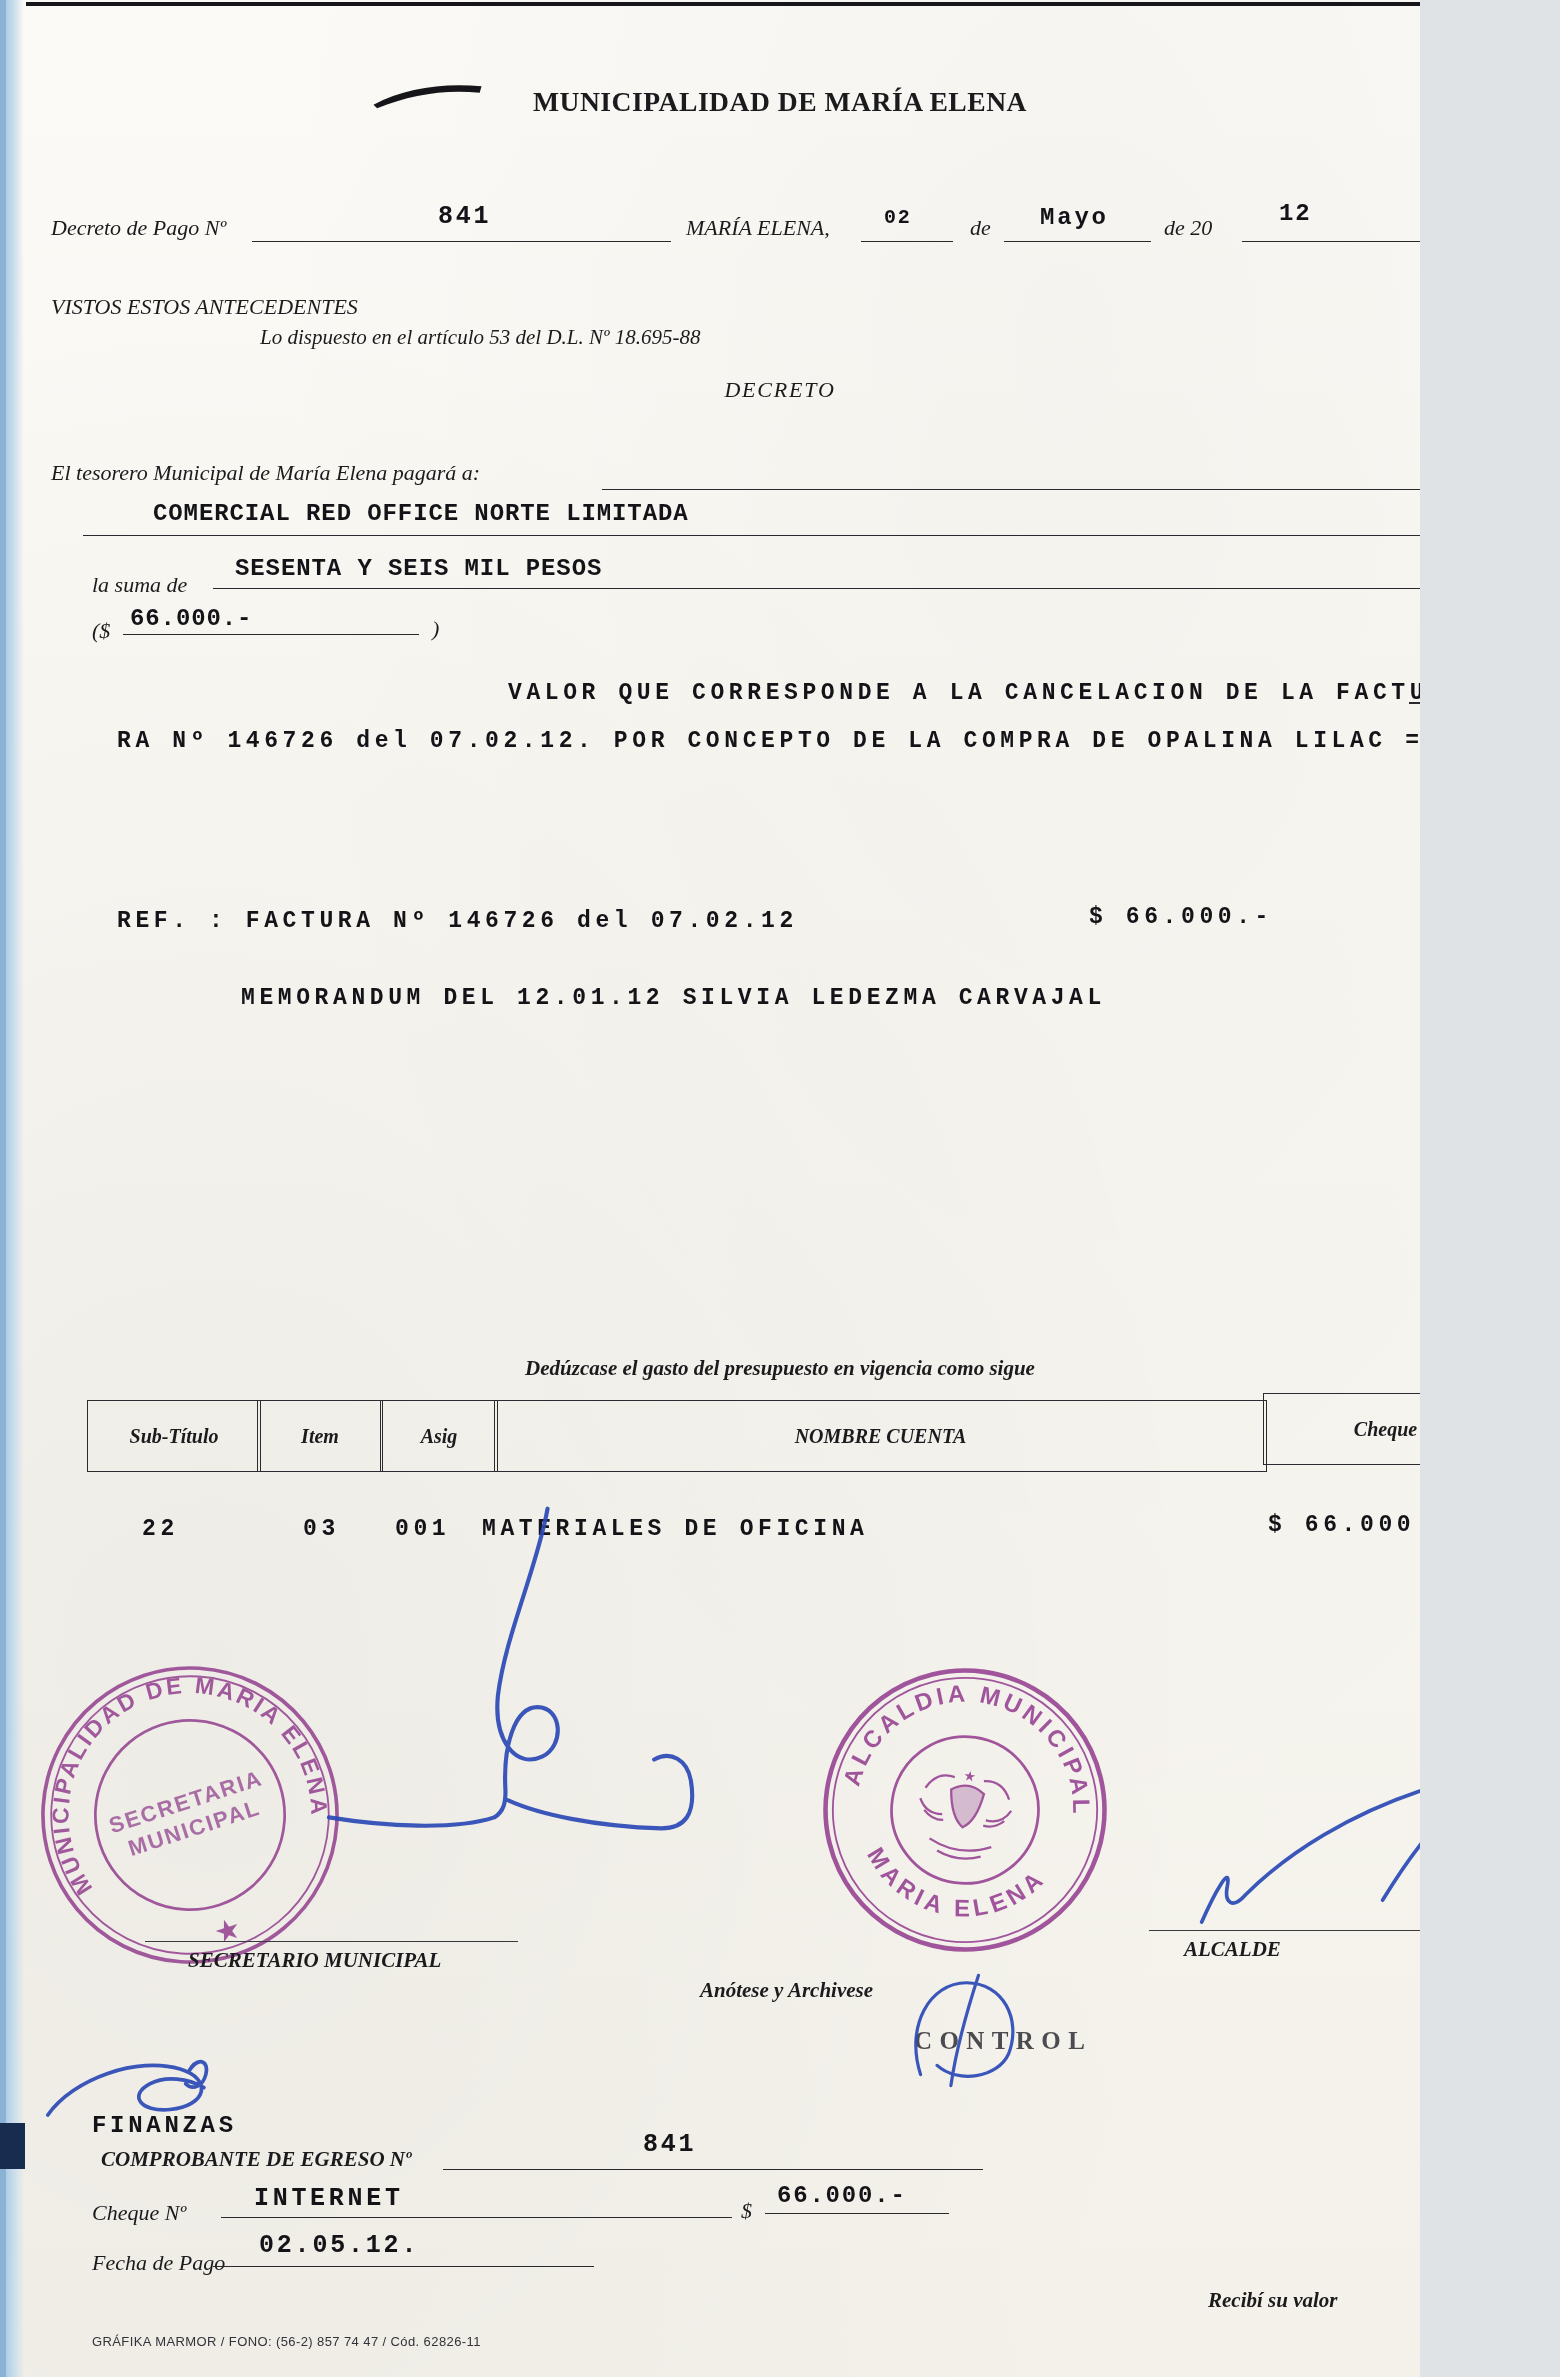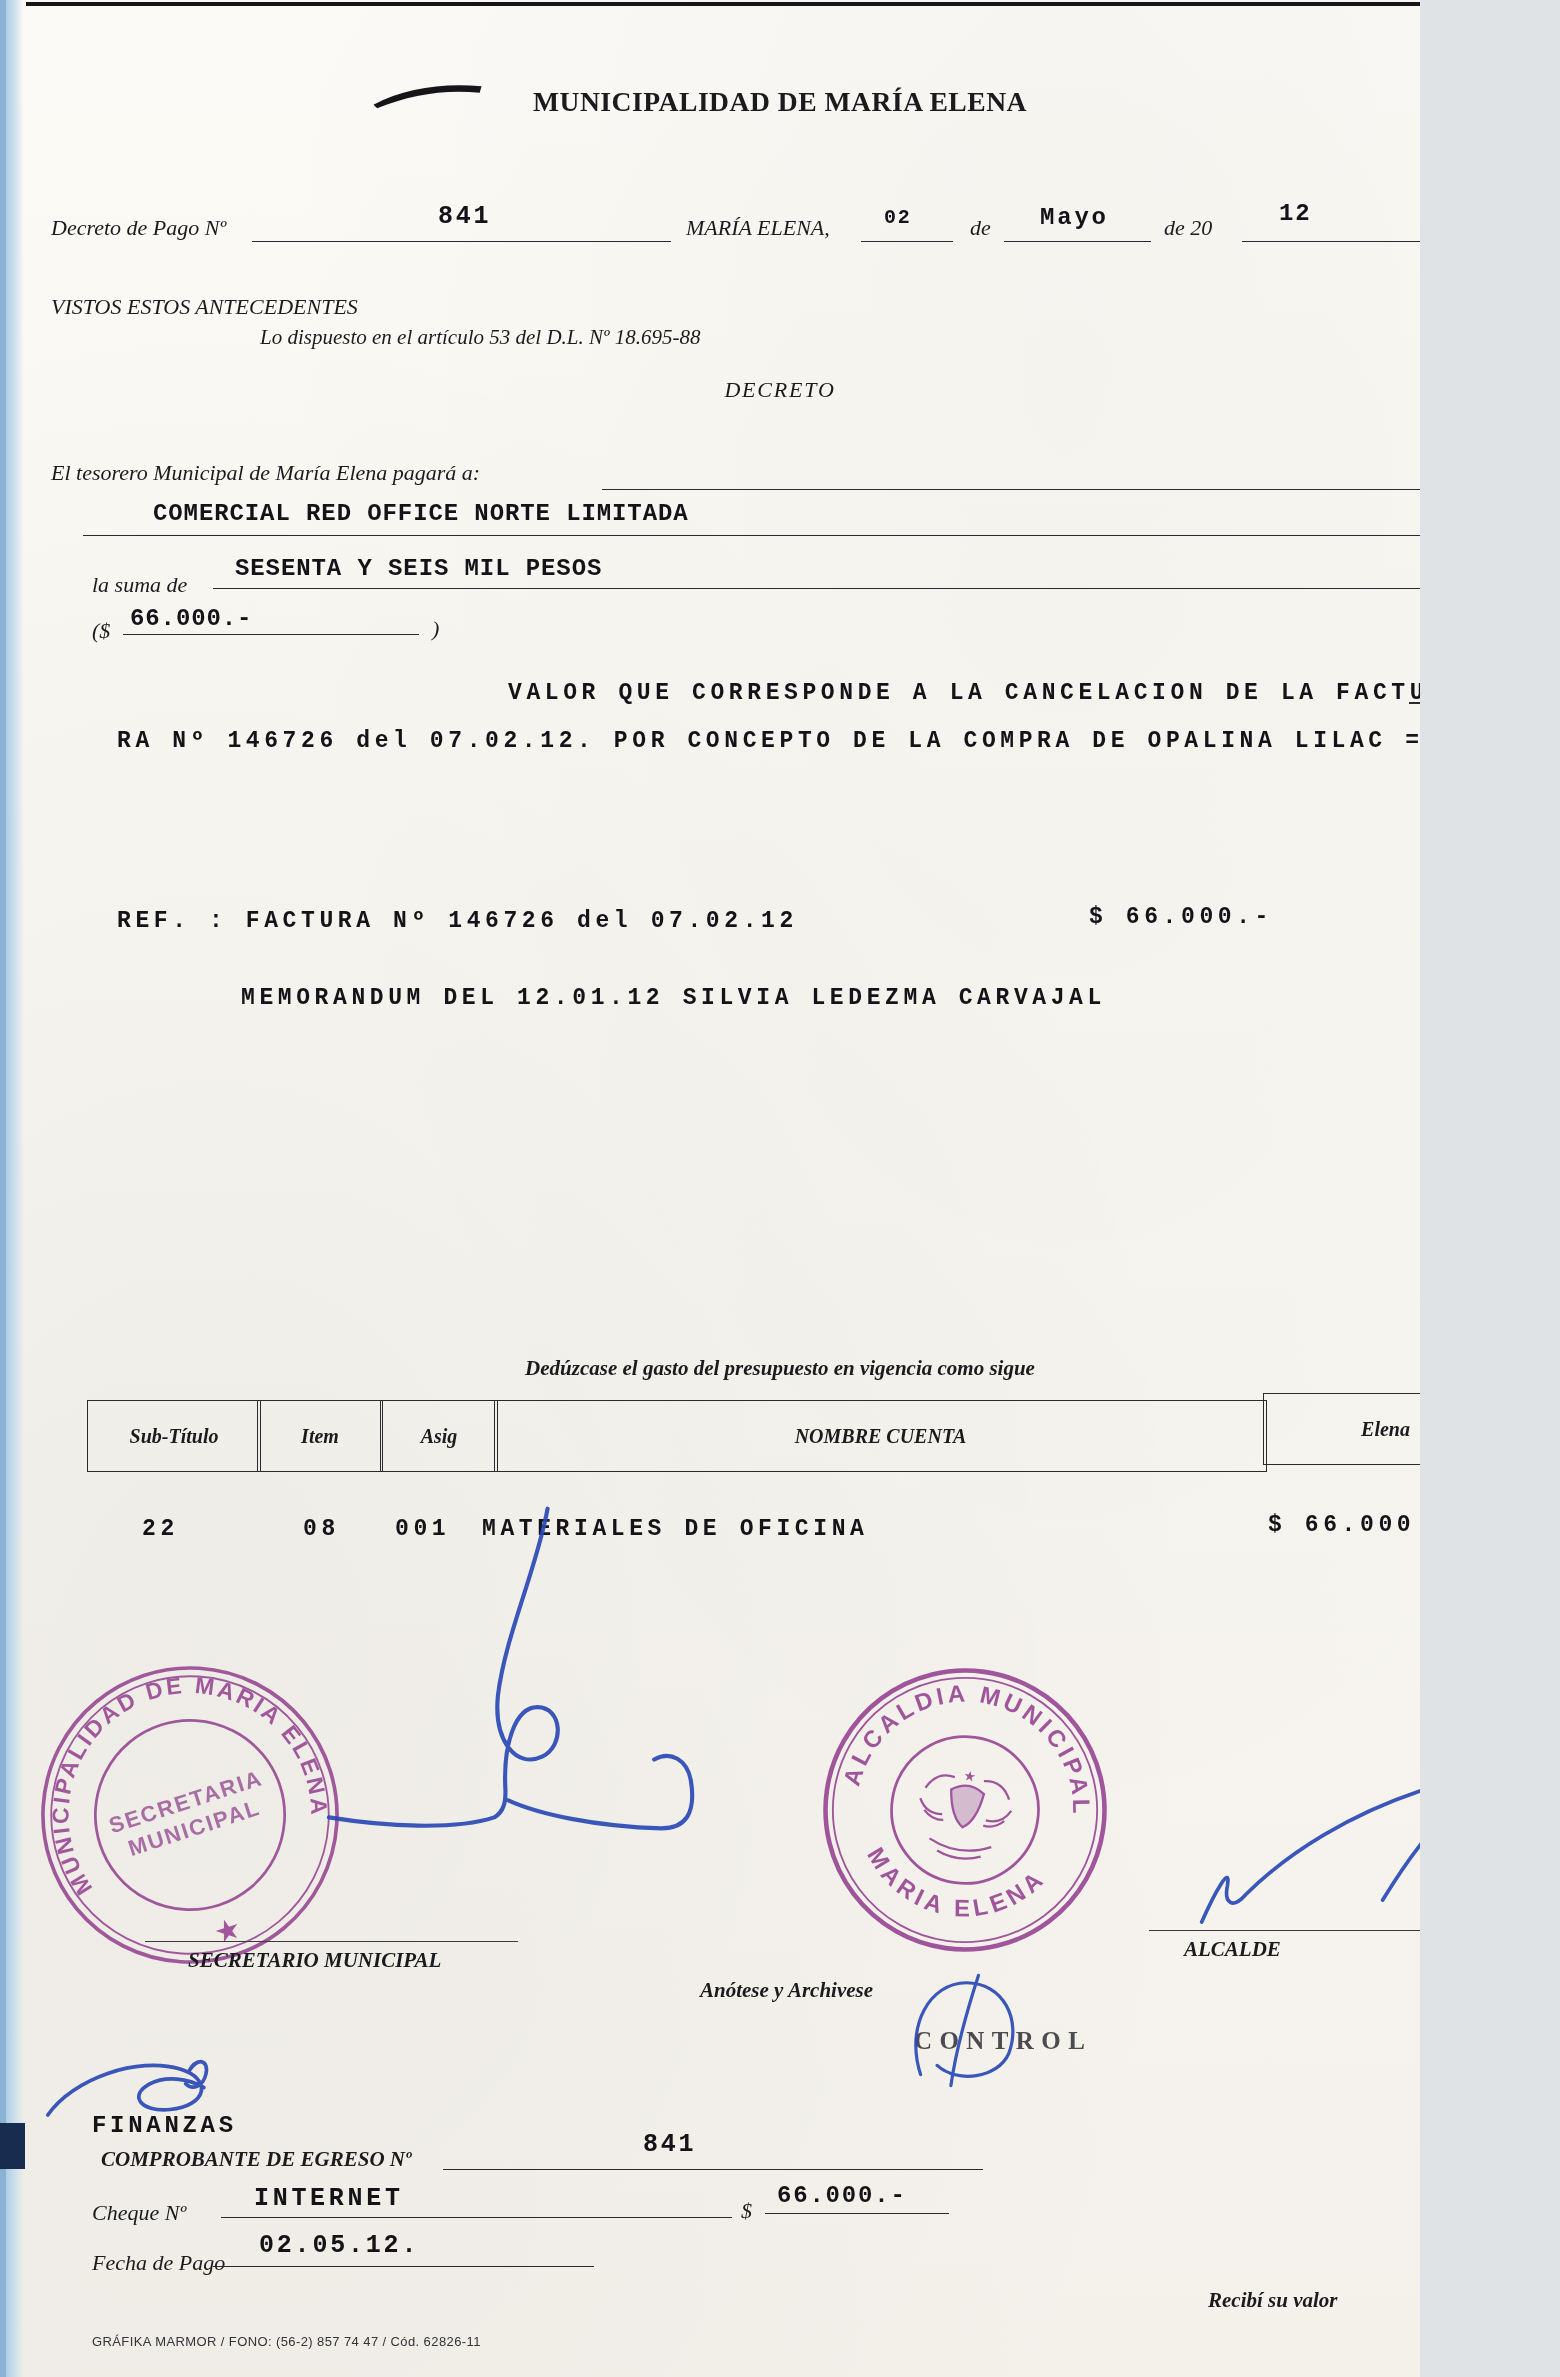--- a/index.html
+++ b/index.html
@@ -84,24 +84,24 @@
   <div class="abs mono t-wide" style="left:117px;top:901px;">REF. : FACTURA Nº 146726 del 07.02.12</div>
   <div class="abs mono t-wide" style="left:1089px;top:897px;">$ 66.000.-</div>
   <div class="abs mono t-wide" style="left:241px;top:978px;">MEMORANDUM DEL 12.01.12 SILVIA LEDEZMA CARVAJAL</div>
 
   <div class="abs lbl-b" style="left:0;top:1356px;width:1560px;text-align:center;font-size:21px;">Dedúzcase el gasto del presupuesto en vigencia como sigue</div>
 
   <div class="tablecell" style="left:87px;top:1400px;width:172px;height:70px;">Sub-Título</div>
   <div class="tablecell" style="left:257px;top:1400px;width:124px;height:70px;">Item</div>
   <div class="tablecell" style="left:380px;top:1400px;width:116px;height:70px;">Asig</div>
   <div class="tablecell" style="left:494px;top:1400px;width:771px;height:70px;">NOMBRE CUENTA</div>
-  <div class="tablecell" style="left:1263px;top:1393px;width:243px;height:70px;">Elena</div>
+  <div class="tablecell" style="left:1263px;top:1393px;width:243px;height:70px;">Cheque</div>
 
   <div class="abs mono t-wide" style="left:142px;top:1509px;">22</div>
-  <div class="abs mono t-wide" style="left:303px;top:1509px;">08</div>
+  <div class="abs mono t-wide" style="left:303px;top:1509px;">03</div>
   <div class="abs mono t-wide" style="left:395px;top:1509px;">001</div>
   <div class="abs mono t-wide" style="left:482px;top:1509px;">MATERIALES DE OFICINA</div>
   <div class="abs mono t-wide" style="left:1268px;top:1505px;">$ 66.000.</div>
   <div class="abs mono t-wide" style="left:1475px;top:1507px;">AM</div>
 
   <svg class="stamp" style="left:20px;top:1645px;transform:rotate(-18deg);opacity:.82;" width="340" height="340" viewBox="0 0 370 370">
     <g stroke="#993c9a" fill="none">
       <circle cx="185" cy="185" r="160" stroke-width="4"></circle>
       <circle cx="185" cy="185" r="151" stroke-width="2"></circle>
       <circle cx="185" cy="185" r="103" stroke-width="3"></circle>

